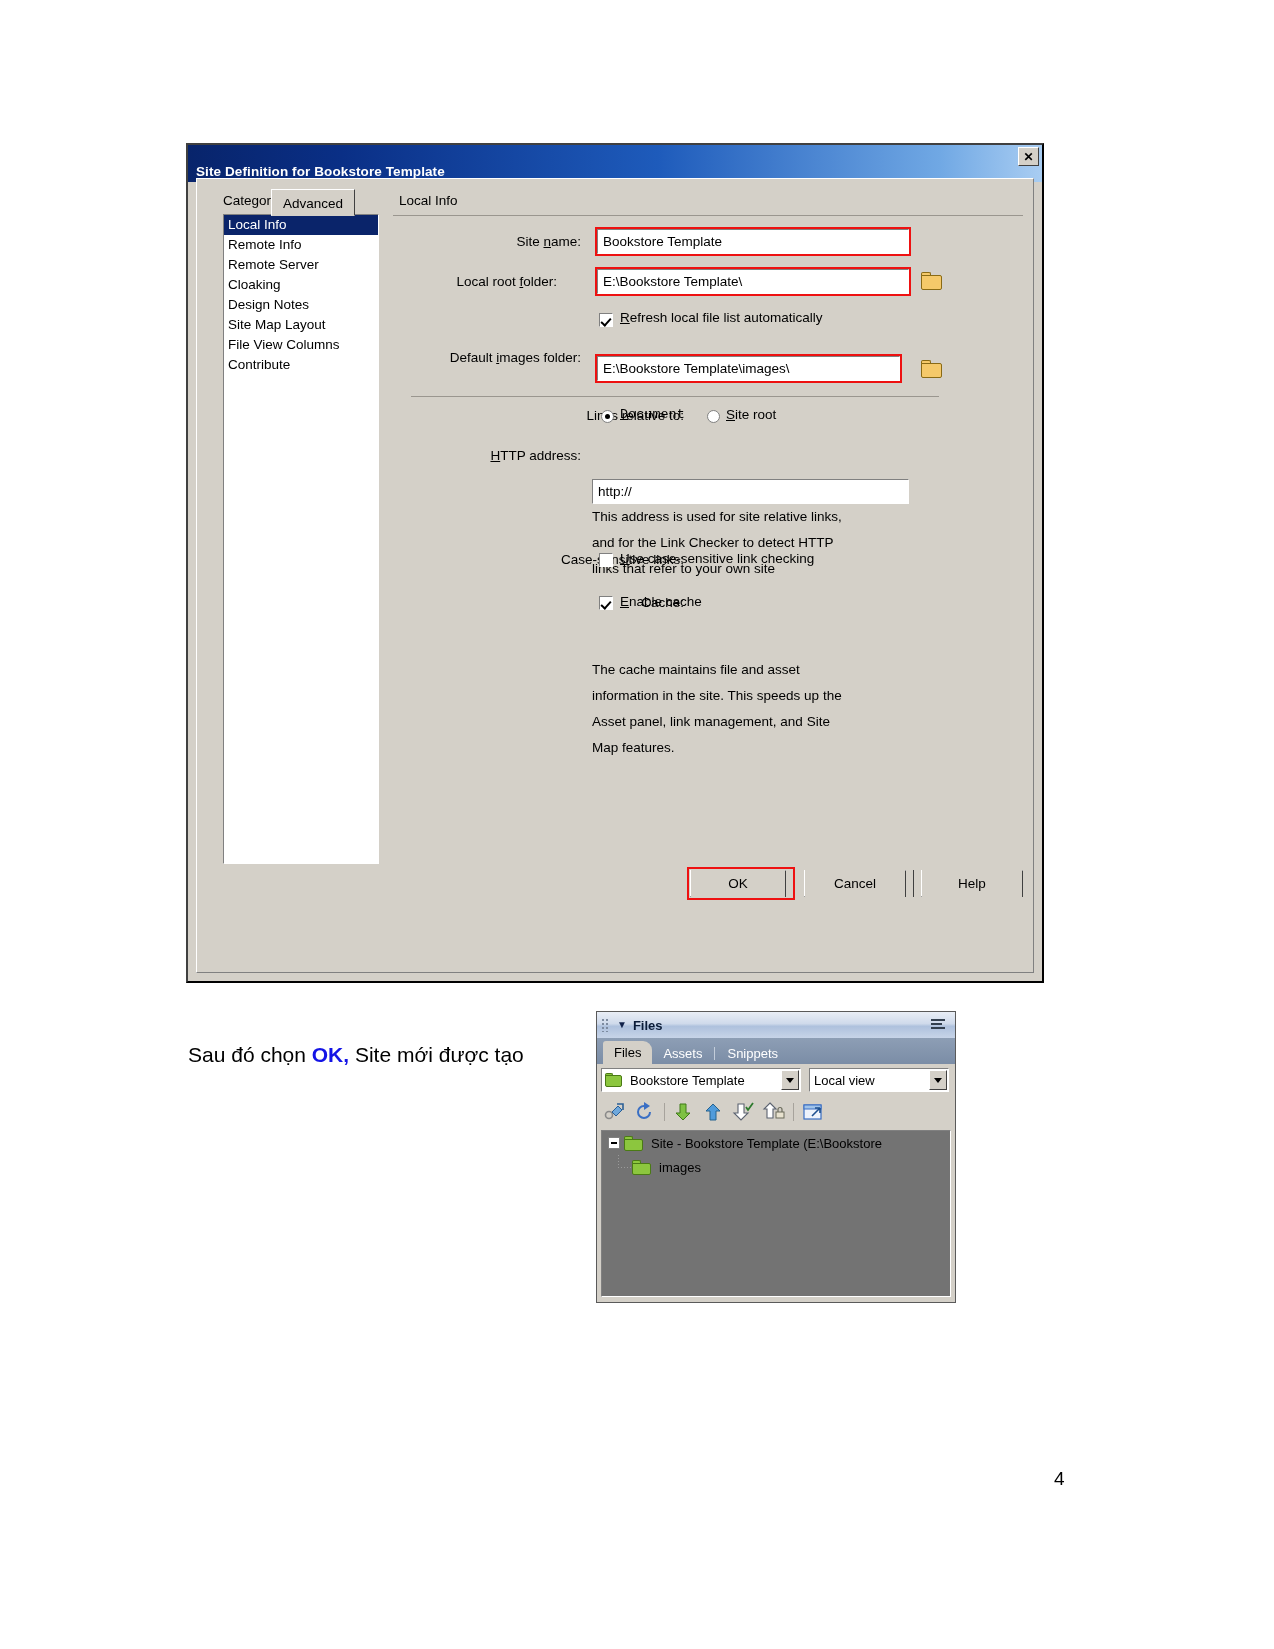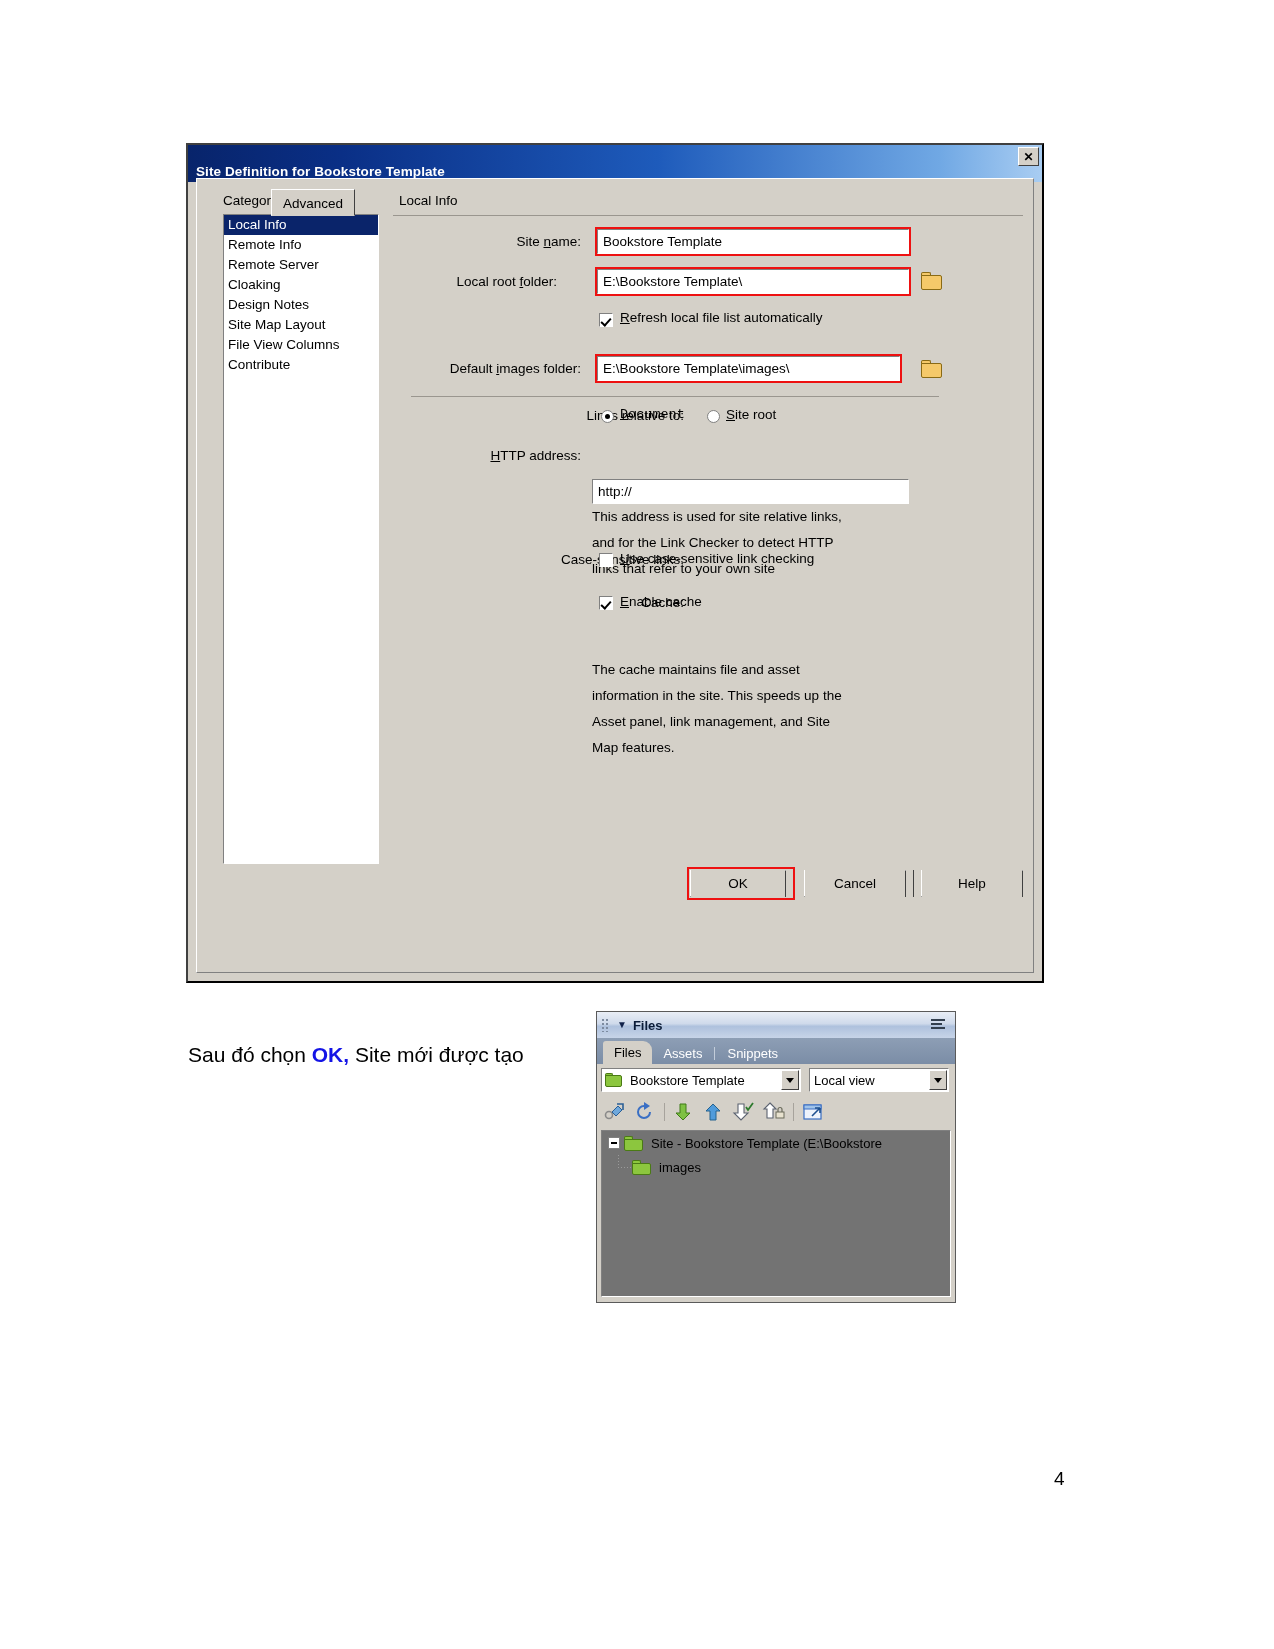--- a/index.html
+++ b/index.html
@@ -285,21 +285,21 @@
       <div class="tfield" style="left:204px;top:48px;width:312px;">E:\Bookstore Template\</div>
       <div class="redbox" style="left:202px;top:46px;width:316px;height:29px;"></div>
       <div class="folderico" style="left:528px;top:51px;">
         <span class="f2"></span>
           <span class="f1"></span>
       </div>
 
       <div class="chk on" style="left:206px;top:92px;"></div>
       <div class="ctext" style="left:227px;top:89px;"><span class="u">R</span>efresh local file list automatically</div>
 
-      <div class="flabel" style="right:446px;top:140px;text-align:right;">Default <span class="u">i</span>mages folder:</div>
+      <div class="flabel" style="right:446px;top:129px;text-align:right;">Default <span class="u">i</span>mages folder:</div>
       <div class="tfield" style="left:204px;top:135px;width:303px;">E:\Bookstore Template\images\</div>
       <div class="redbox" style="left:202px;top:133px;width:307px;height:29px;"></div>
       <div class="folderico" style="left:528px;top:139px;">
         <span class="f2"></span>
           <span class="f1"></span>
       </div>
 
       <div class="sep" style="left:18px;top:175px;width:528px;"></div>
 
       <div class="flabel" style="right:343px;top:187px;">Links relative to:</div>

